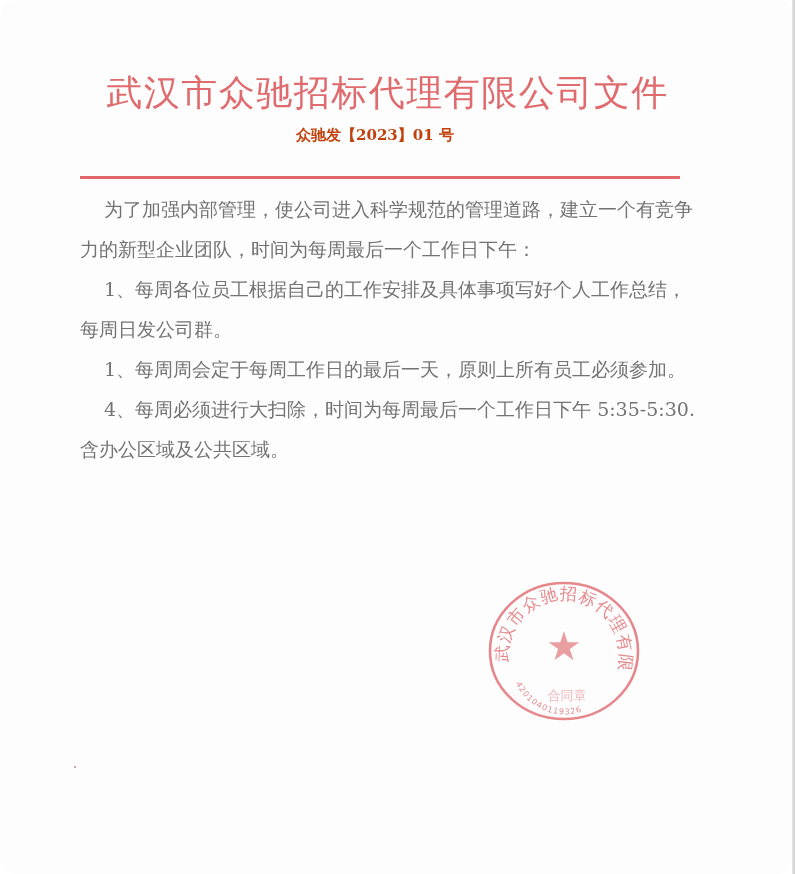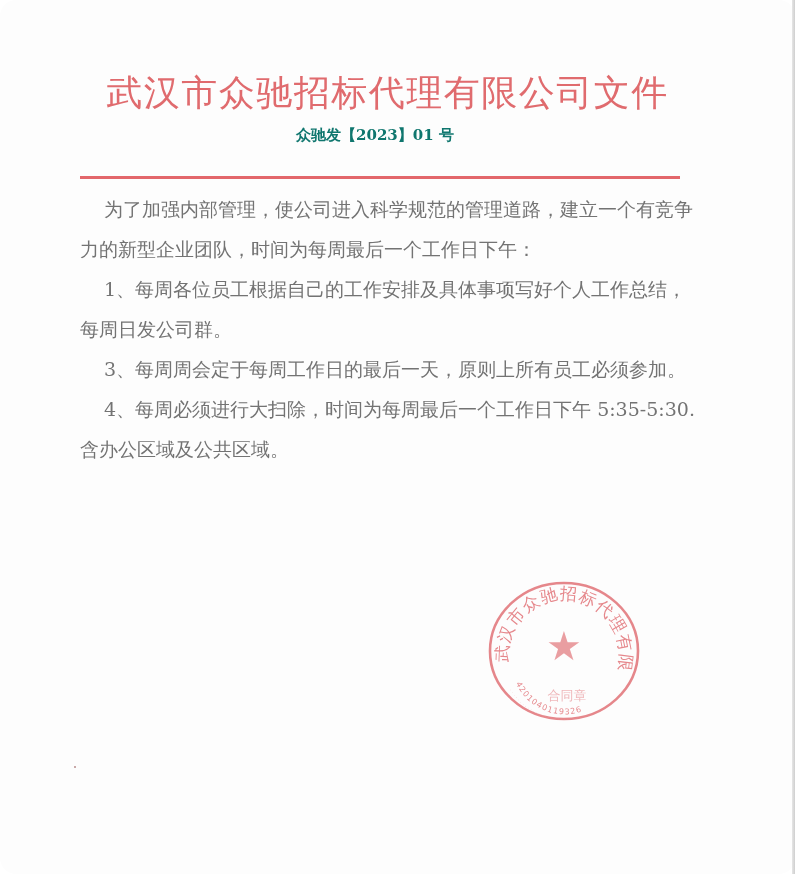--- a/index.html
+++ b/index.html
@@ -41,21 +41,21 @@
       line-height: 46px;
       white-space: nowrap;
     }
     .doc-number {
       position: absolute;
       left: 0; top: 124px;
       width: 750px;
       text-align: center;
       font-size: 15px;
       font-weight: bold;
-      color: #0f766e;
+      color: #c2410c;
       line-height: 22px;
       white-space: nowrap;
     }
     .red-rule {
       position: absolute;
       left: 80px; top: 176px;
       width: 600px; height: 3px;
       background: #e3676b;
     }
     .body {
@@ -106,21 +106,21 @@
   <div class="body">
     <div>
       <span class="line indent">为了加强内部管理，使公司进入科学规范的管理道路，建立一个有竞争</span>
       <span class="line">力的新型企业团队，时间为每周最后一个工作日下午：</span>
     </div>
     <div>
       <span class="line indent">1、每周各位员工根据自己的工作安排及具体事项写好个人工作总结，</span>
       <span class="line">每周日发公司群。</span>
     </div>
     <div>
-      <span class="line indent">3、每周周会定于每周工作日的最后一天，原则上所有员工必须参加。</span>
+      <span class="line indent">1、每周周会定于每周工作日的最后一天，原则上所有员工必须参加。</span>
     </div>
     <div>
       <span class="line indent">4、每周必须进行大扫除，时间为每周最后一个工作日下午 5:35-5:30.</span>
       <span class="line">含办公区域及公共区域。</span>
     </div>
   </div>
 
 
   <svg class="stamp" viewBox="0 0 154 142" xmlns="http://www.w3.org/2000/svg">
     <defs>

